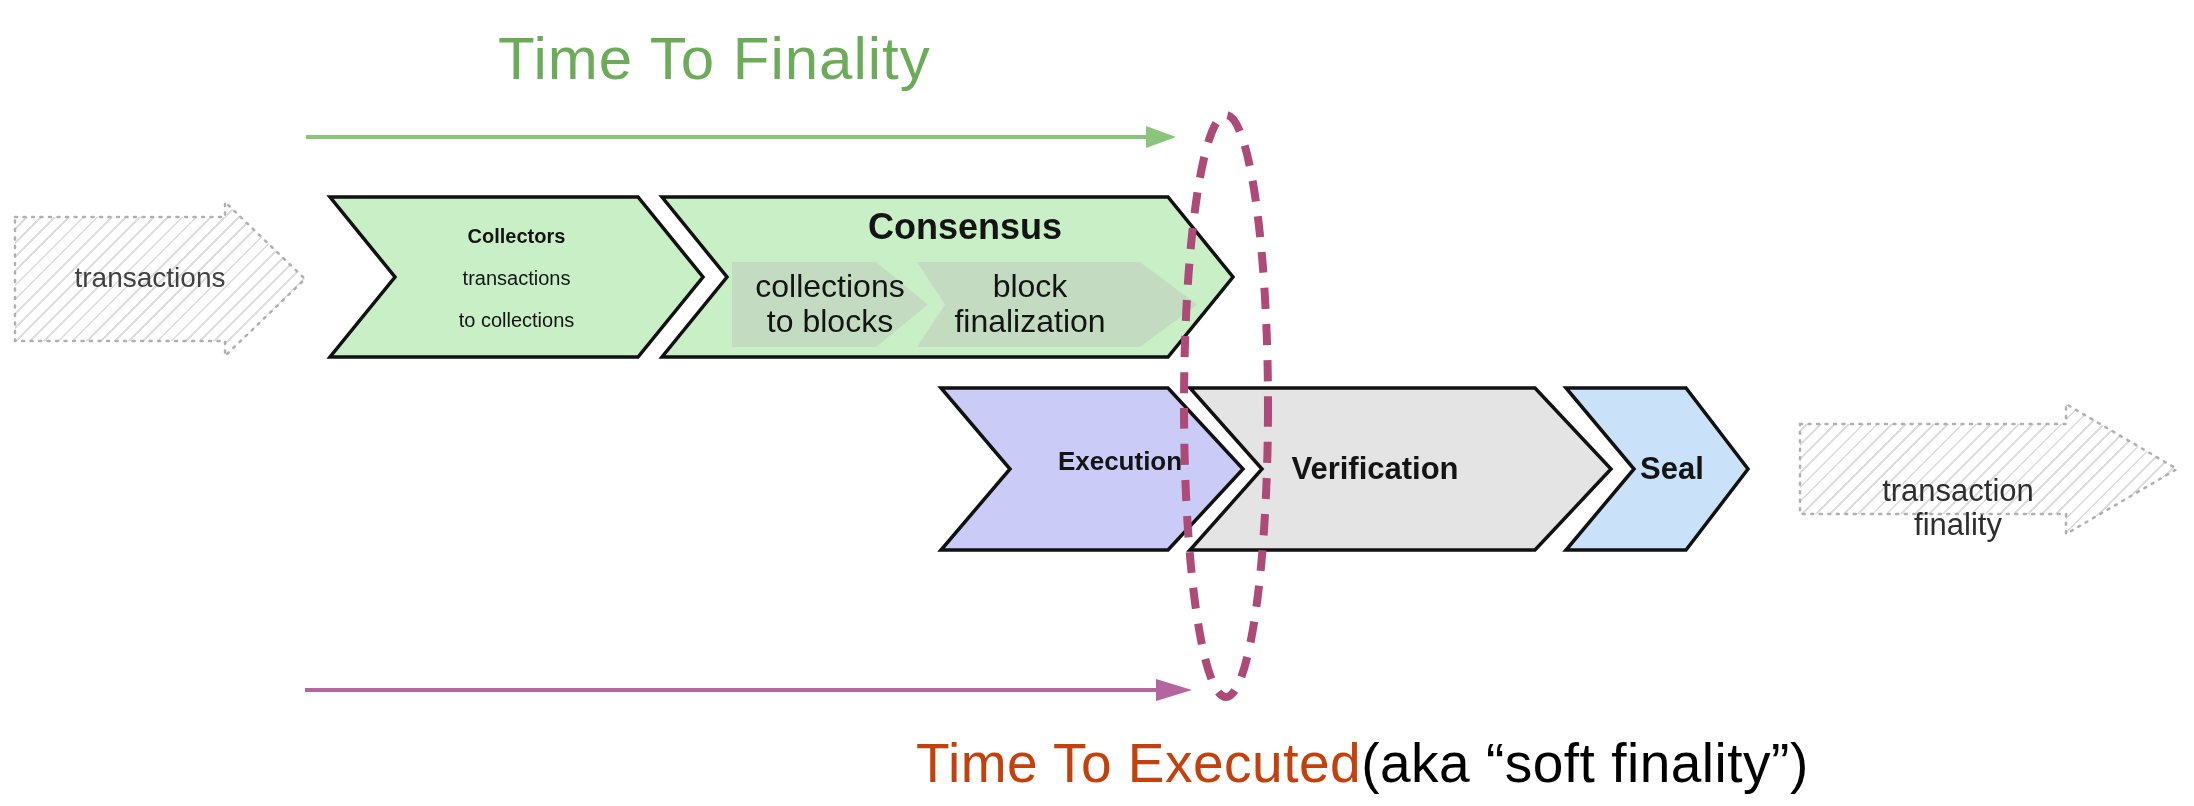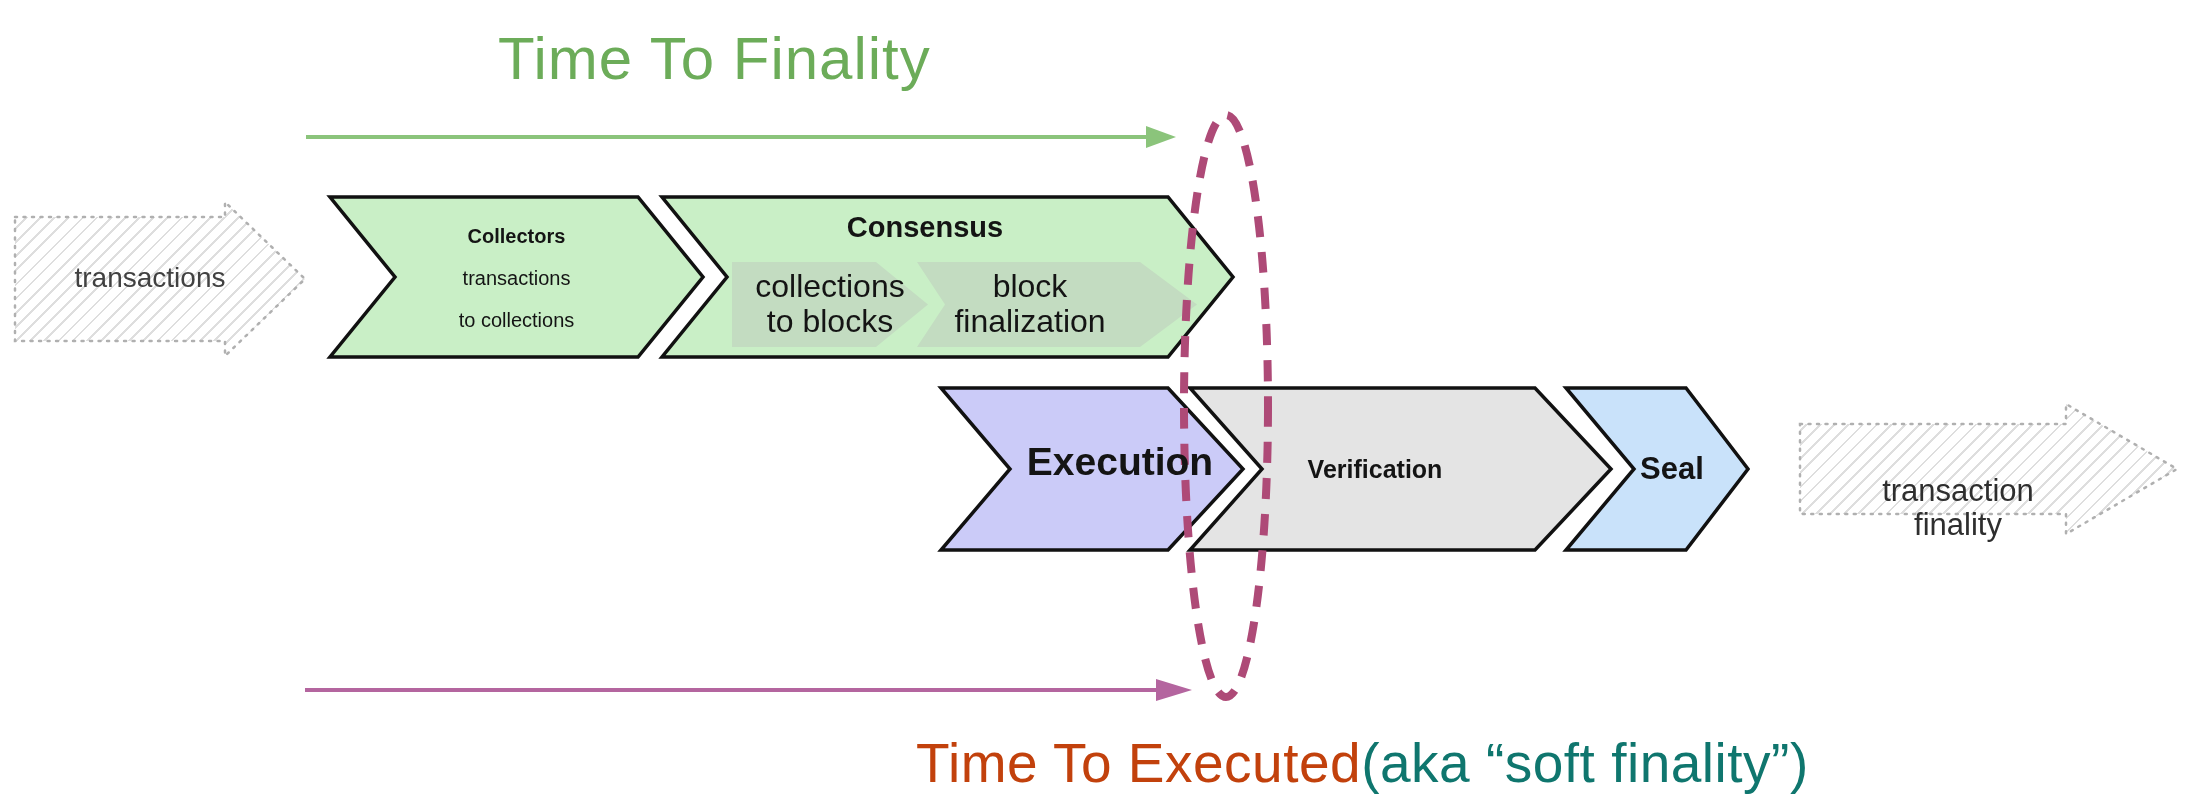--- a/index.html
+++ b/index.html
@@ -15,29 +15,29 @@
     clip-path:polygon(0px 20px,266px 20px,266px 0px,377px 65px,266px 130px,266px 110px,0px 110px);}
   .txt{position:absolute;z-index:3;display:flex;align-items:center;justify-content:center;
        color:#141414;text-align:center;}
   .col{flex-direction:column;}
   .b{font-weight:bold;}
   .title-finality{left:498px;top:22px;width:560px;height:72px;justify-content:flex-start;
        font-size:60px;letter-spacing:1px;color:#6cac59;white-space:nowrap;}
   .title-executed{left:916px;top:728px;width:1160px;height:70px;justify-content:flex-start;
        font-size:55px;letter-spacing:0.5px;white-space:nowrap;}
   .title-executed .main{color:#c2410c;}
-  .title-executed .suffix{color:#0f766e;font-weight:300;}
+  .title-executed .suffix{color:#000000;font-weight:300;}
   .t-transactions{left:25px;top:252px;width:250px;height:52px;font-size:28px;color:#414141;}
   .t-collectors{left:395px;top:203px;width:243px;height:150px;font-size:20px;line-height:42px;}
-  .t-consensus-title{left:705px;top:206px;width:440px;height:42px;font-size:29px;}
+  .t-consensus-title{left:745px;top:206px;width:440px;height:42px;font-size:36px;}
   .t-sub{font-size:32px;line-height:35px;}
   .t-sub1{left:732px;top:260px;width:196px;height:88px;}
   .t-sub2{left:935px;top:260px;width:190px;height:88px;text-align:center;}
-  .t-execution{left:1005px;top:388px;width:230px;height:147px;font-size:39px;}
-  .t-verification{left:1255px;top:388px;width:240px;height:162px;font-size:25px;}
+  .t-execution{left:1005px;top:388px;width:230px;height:147px;font-size:26px;}
+  .t-verification{left:1255px;top:388px;width:240px;height:162px;font-size:31px;}
   .t-seal{left:1610px;top:388px;width:124px;height:162px;font-size:31px;text-align:right;}
   .t-results{left:1843px;top:437px;width:230px;height:72px;font-size:31px;line-height:34px;
        justify-content:flex-start;text-align:left;color:#2e2e2e;margin-top:37px;}
 </style>
 </head>
 <body>
 
 <div class="stage">
 
   <div class="hatch" id="hatch-transactions"></div>

